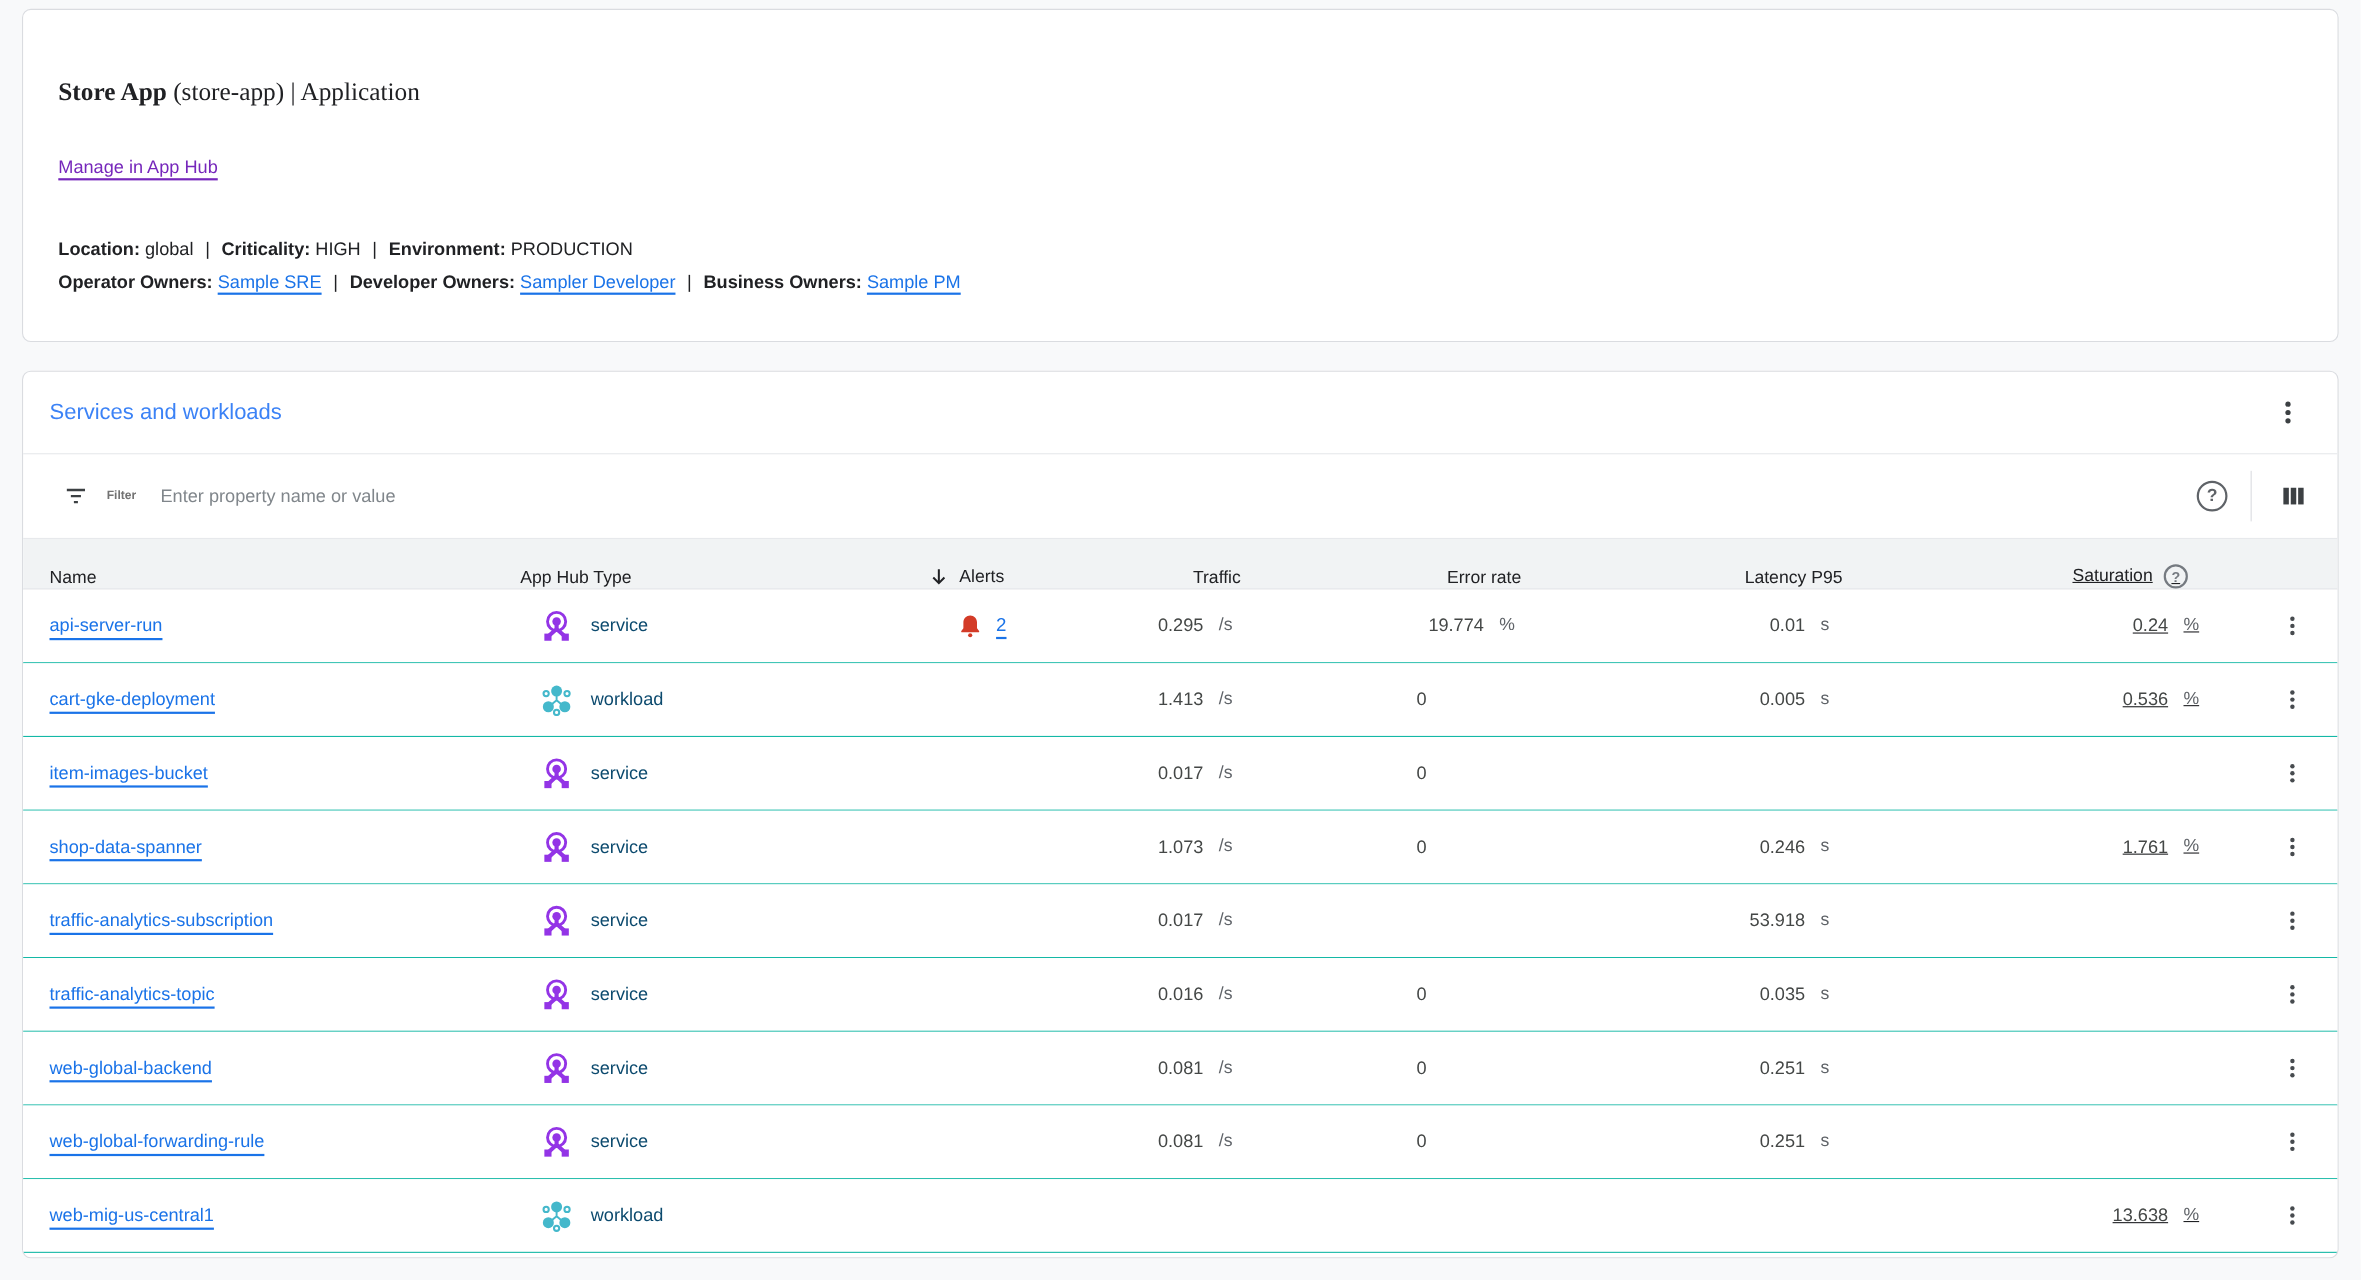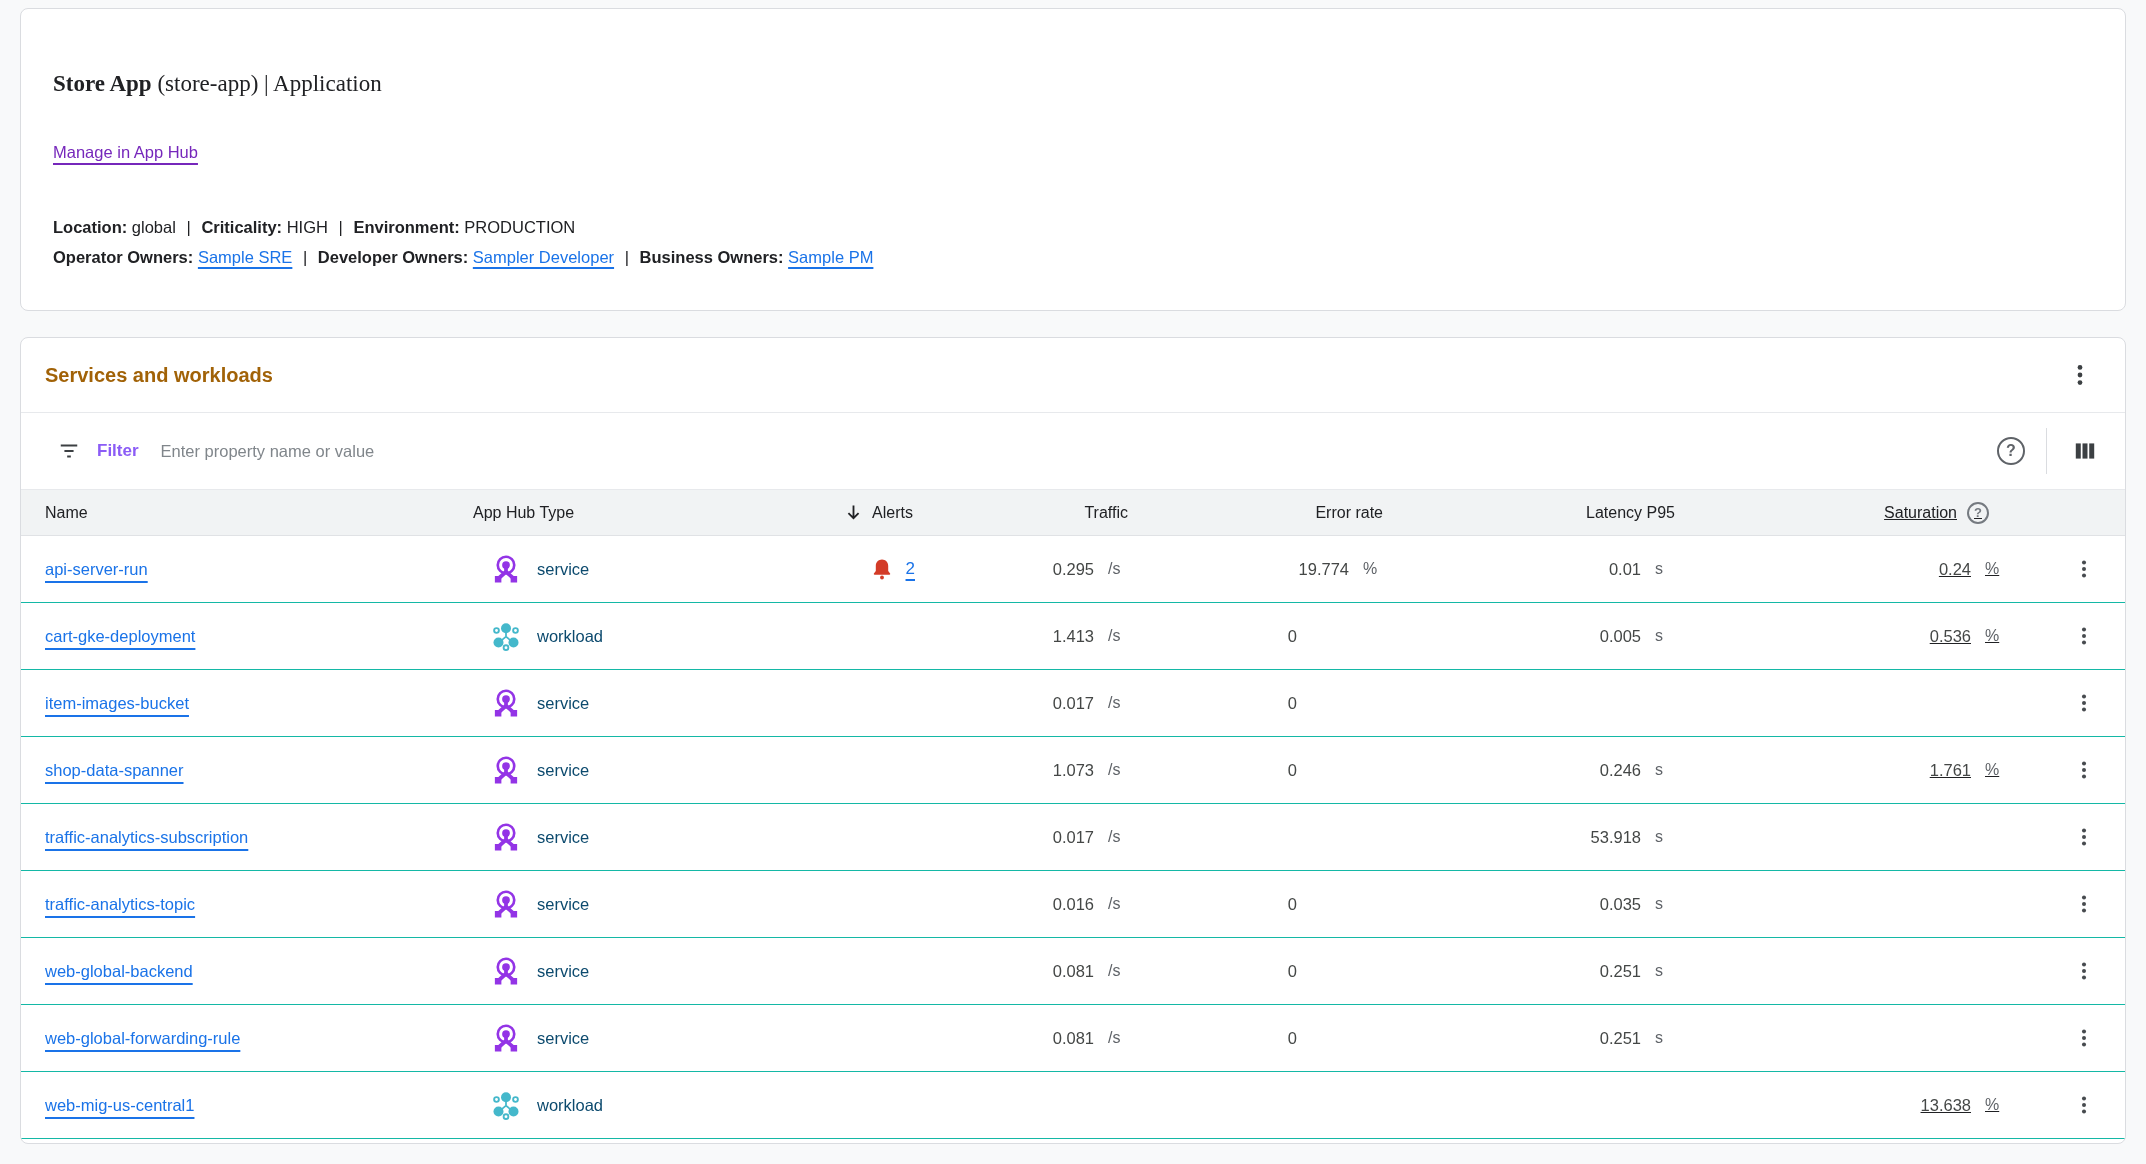--- a/index.html
+++ b/index.html
@@ -32,43 +32,43 @@
     color: #1a73e8; text-decoration: underline;
     text-underline-offset: 4px; text-decoration-thickness: 1.5px; cursor: pointer;
   }
   
   .card-services { margin: 26px 20px 0 20px; overflow: hidden; padding-bottom: 4px; }
   .panel-header {
     height: 75px; display: flex; align-items: center;
     justify-content: space-between; padding: 0 28px 0 24px;
     border-bottom: 1px solid #e7e9ec;
   }
-  .panel-title { font-size: 20px; color: #a16207; font-weight: 700; }
+  .panel-title { font-size: 20px; color: #3b82f6; font-weight: 400; }
   .icon-btn { background: none; border: none; cursor: pointer; display: flex; align-items: center; justify-content: center; padding: 4px; }
   
   .filter-bar {
     height: 77px; display: flex; align-items: center;
     padding: 0 23px 0 37px; border-bottom: 1px solid #e7e9ec;
   }
   .filter-btn { display: flex; align-items: center; gap: 17px; background: none; border: none; cursor: pointer; }
-  .filter-label { font-size: 17px; font-weight: 700; color: #8b5cf6; }
+  .filter-label { font-size: 11px; font-weight: 700; color: #737373; }
   .filter-input {
     flex: 1; margin-left: 22px; border: none; outline: none;
     font-family: inherit; font-size: 16.5px; color: #202124; background: transparent;
   }
   .filter-input::placeholder { color: #80868b; }
   .help-badge {
     width: 28px; height: 28px; border: 2px solid #5f6368; border-radius: 50%;
     display: flex; align-items: center; justify-content: center;
     font-size: 16px; font-weight: 700; color: #5f6368; cursor: pointer; background: none;
   }
   .vdivider { width: 1px; height: 46px; background: #dadce0; margin: 0 21px; }
   
   .thead {
-    display: flex; align-items: center; height: 46px;
+    display: flex; align-items: flex-end; height: 46px;
     background: #f1f3f4; border-bottom: 1px solid #e0e2e5;
     font-size: 16px; font-weight: 500; color: #202124;
   }
   .tr { display: flex; align-items: stretch; height: 67px; border-bottom: 1px solid #14b8a6; background: #fff; }
   .td, .th { display: flex; align-items: center; }
   .c-name   { width: 446px; padding-left: 24px; }
   .c-type   { width: 314px; padding-left: 24px; gap: 16px; }
   .c-alerts { width: 160px; justify-content: flex-end; padding-right: 26px; gap: 12px; }
   .c-traffic{ width: 195px; }
   .c-error  { width: 255px; }

